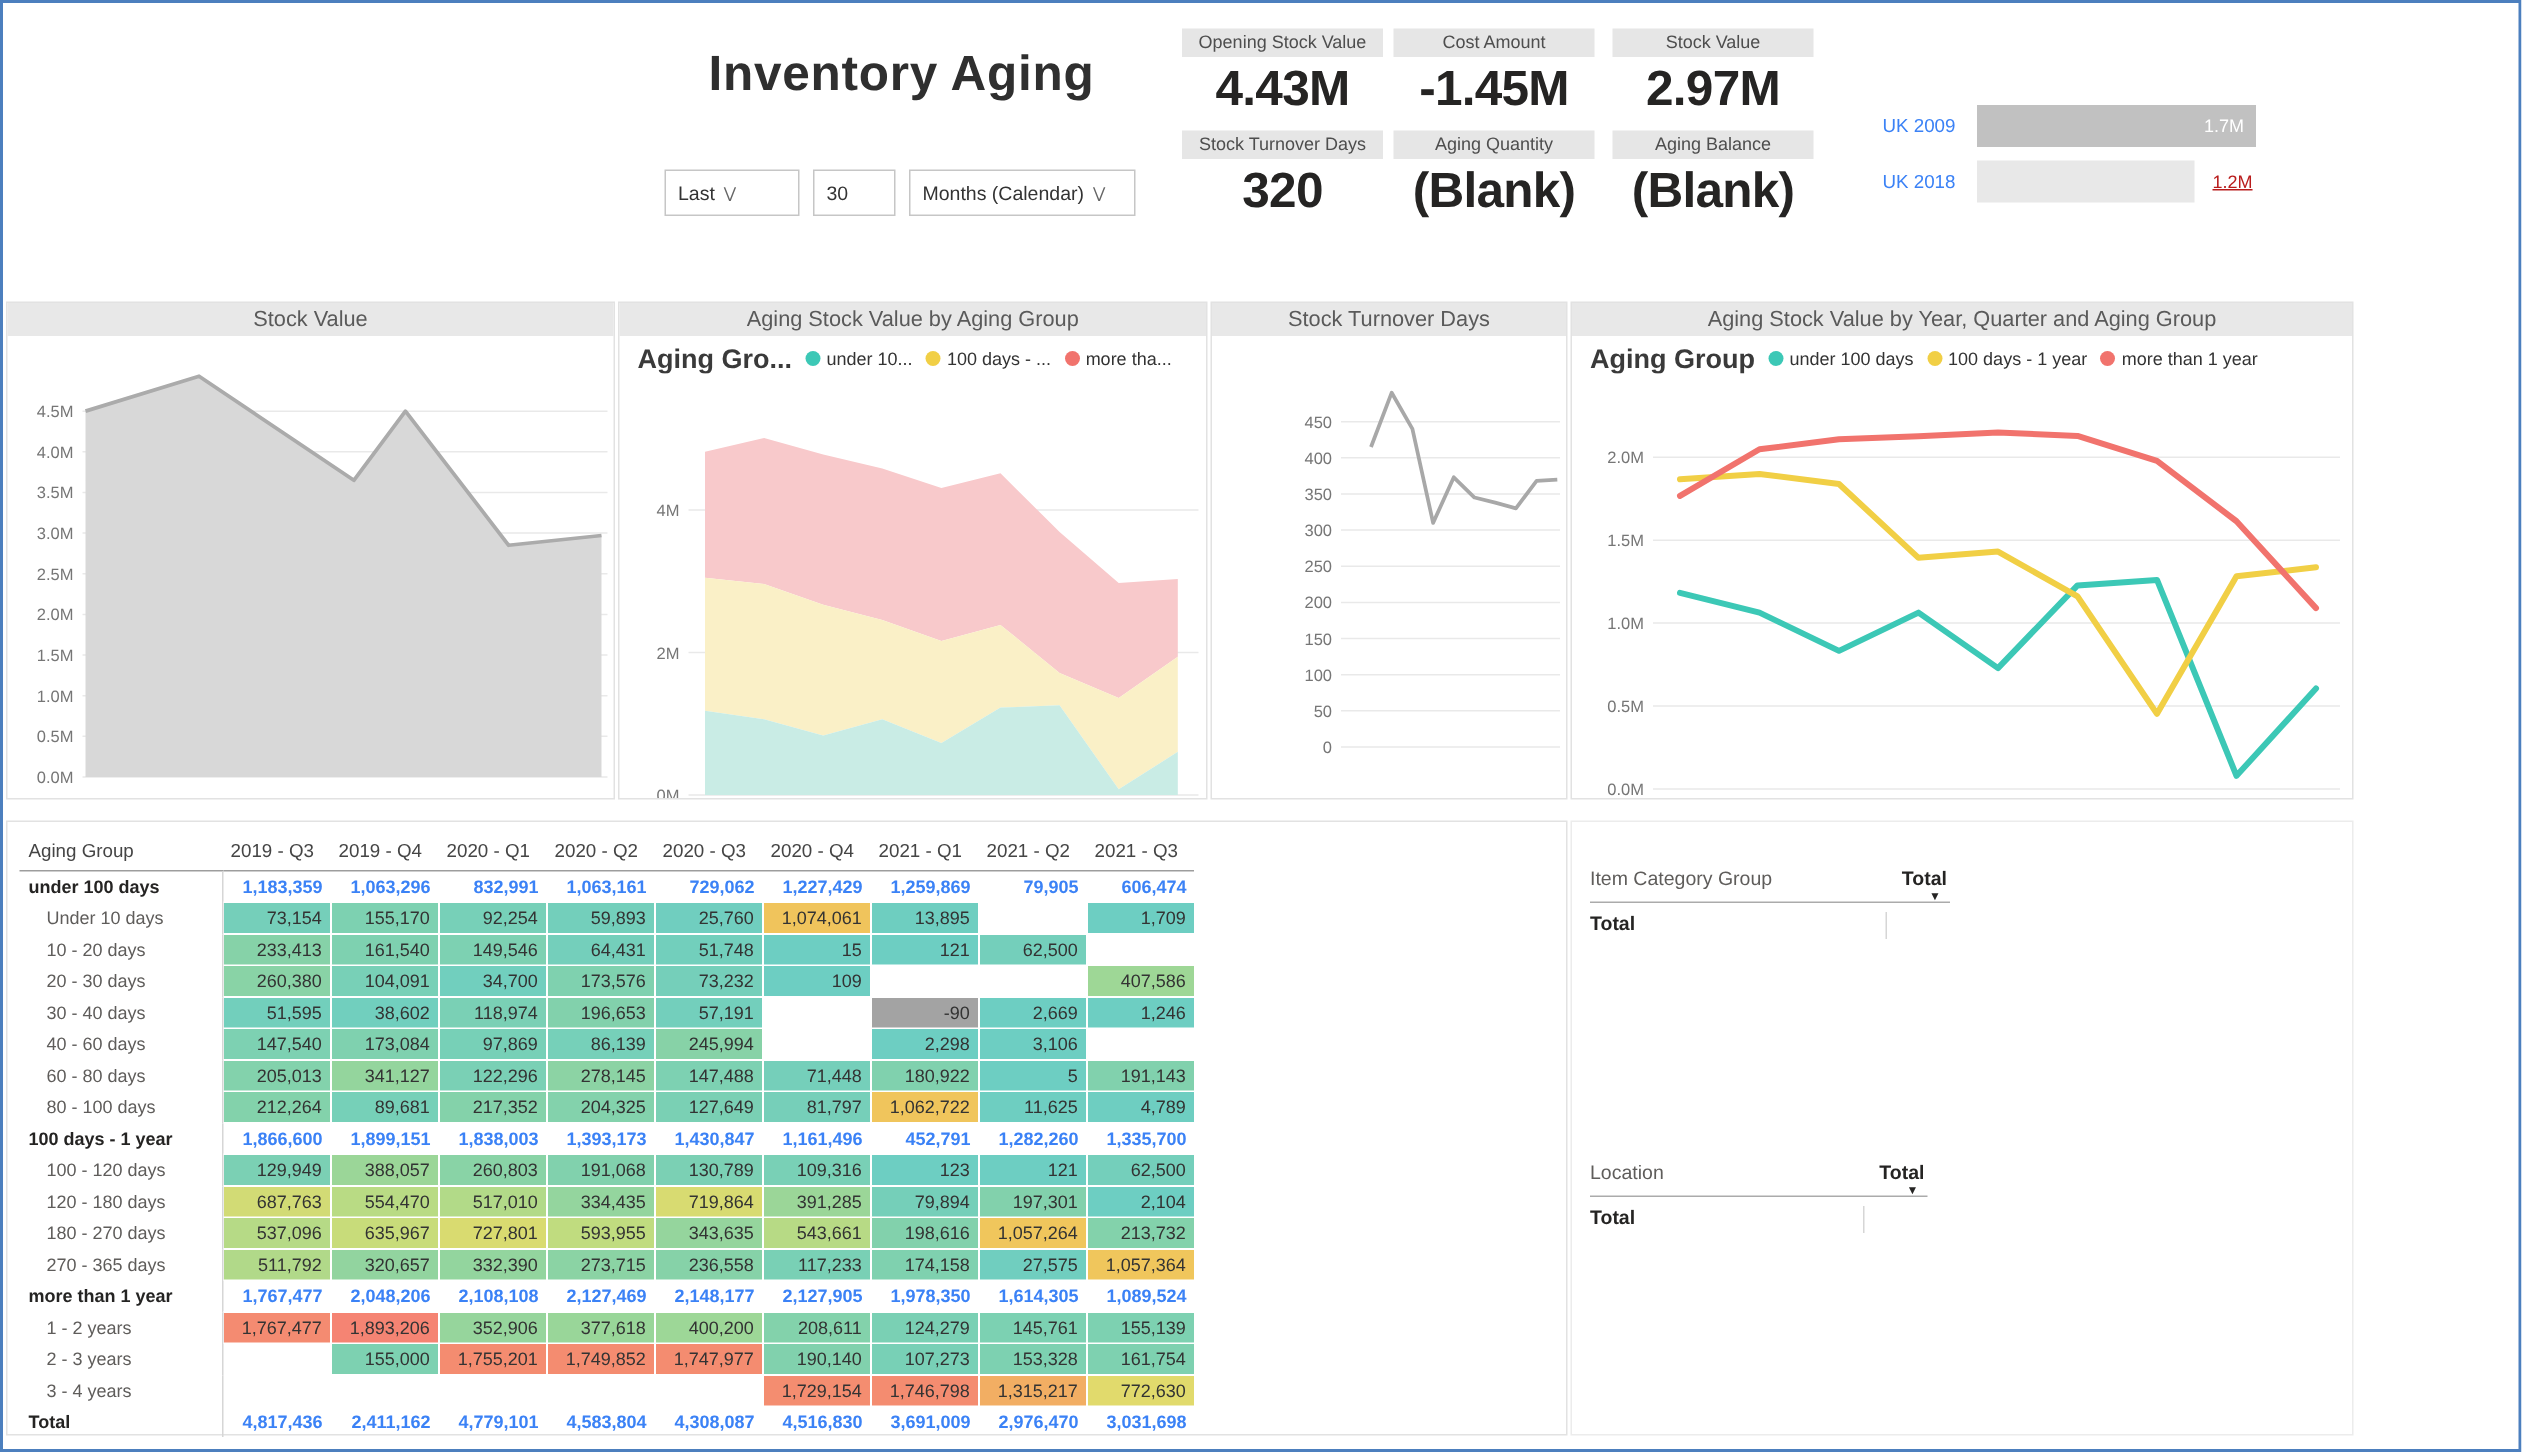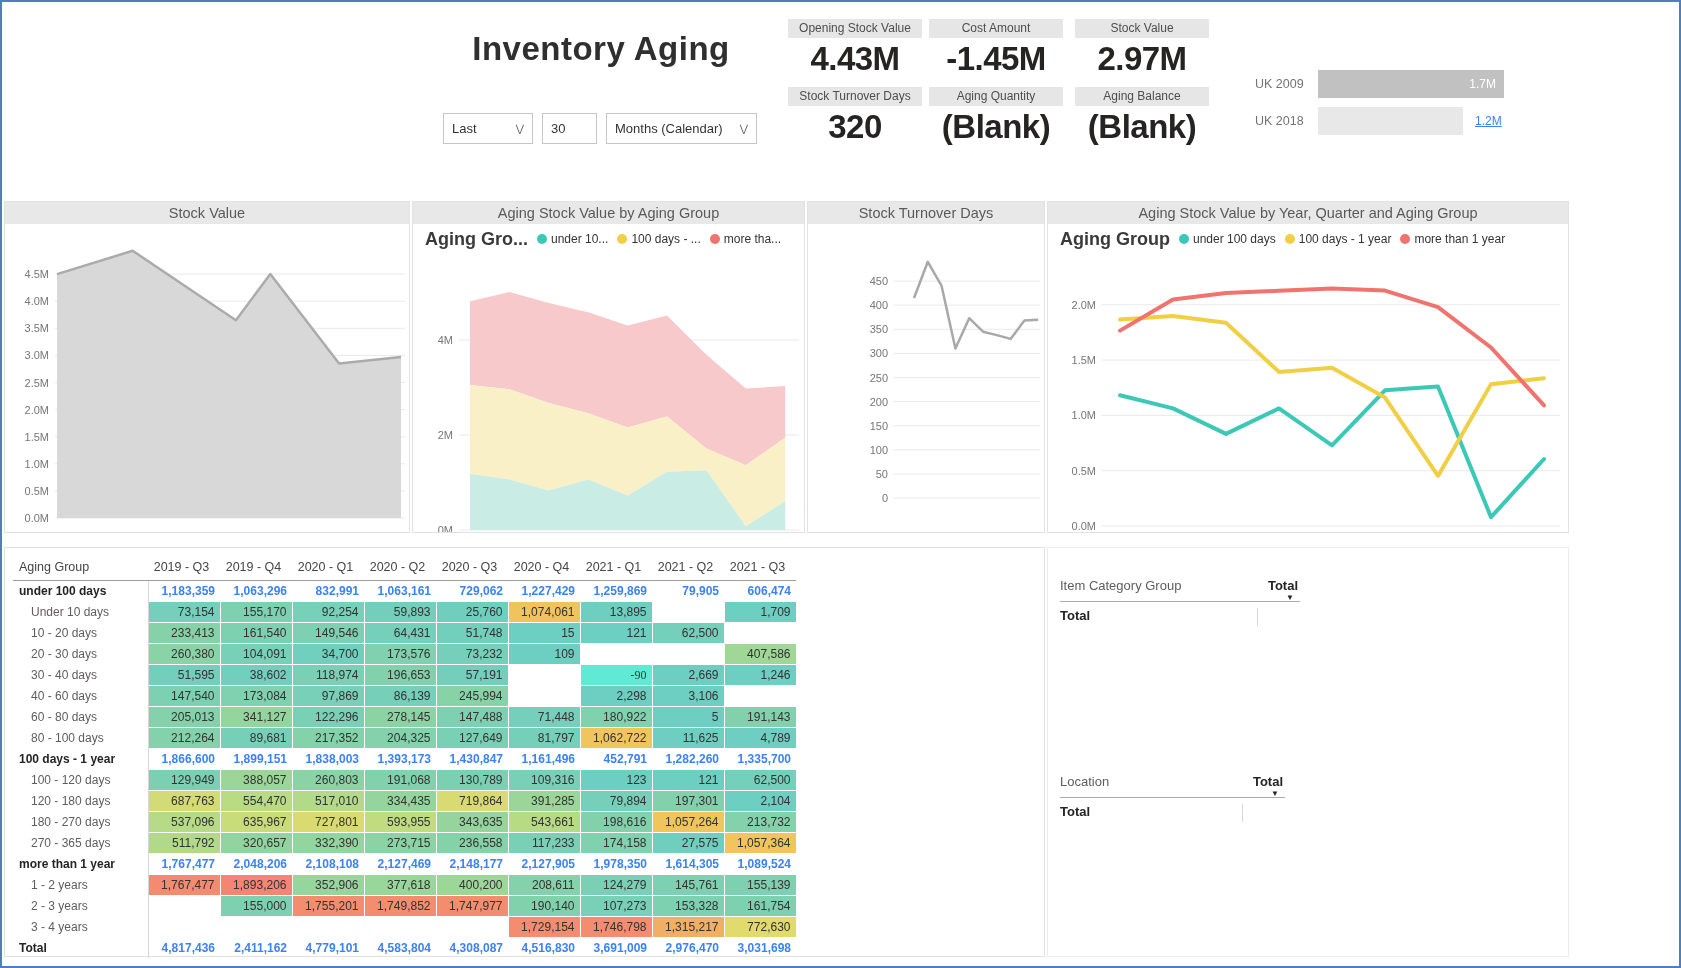--- a/index.html
+++ b/index.html
@@ -2,31 +2,31 @@
 <html><head>
 <meta charset="utf-8">
 <style>
   html,body{margin:0;padding:0;background:#fff;}
   .canvas{position:relative;width:1681px;height:968px;background:#fff;border:2px solid #4C7FBE;
           box-sizing:border-box;font-family:"Liberation Sans",sans-serif;overflow:hidden;}
   
   .page-title{position:absolute;left:438px;top:28px;width:322px;text-align:center;
               font-size:33px;font-weight:bold;color:#2f2f2f;letter-spacing:.5px;}
   .dd{position:absolute;height:31px;border:1px solid #C6C6C6;background:#fff;font-size:13px;color:#333;
-      display:flex;align-items:center;justify-content:space-between;padding:0 8px;box-sizing:border-box;cursor:pointer;}
+      display:flex;align-items:center;padding:0 8px;box-sizing:border-box;cursor:pointer;}
   .chev{color:#666;font-size:10px;margin-left:6px;}
   .num-input{position:absolute;height:31px;border:1px solid #C6C6C6;font-size:13px;color:#333;
              padding:0 8px;box-sizing:border-box;font-family:inherit;}
   .kpi{position:absolute;width:134px;text-align:center;}
   .kpi-label{height:19px;line-height:19px;background:#E6E6E6;color:#4E4E4E;font-size:12px;white-space:nowrap;overflow:hidden;}
   .kpi-value{margin-top:2px;font-size:33px;font-weight:600;color:#252423;letter-spacing:-.5px;white-space:nowrap;}
-  .ybar-label{position:absolute;font-size:12.5px;color:#737373;width:58px;text-align:left;}
+  .ybar-label{position:absolute;font-size:12.5px;color:#3b82f6;width:58px;text-align:left;}
   .ybar{position:absolute;height:28px;}
   .ybar .val-in{float:right;line-height:28px;margin-right:8px;font-size:12px;color:#fff;}
-  .val-out{position:absolute;font-size:12px;color:#3b82f6;text-decoration:underline;}
+  .val-out{position:absolute;font-size:12px;color:#b91c1c;text-decoration:underline;}
   
   .panel{position:absolute;background:#fff;border:1px solid #E2E2E2;box-sizing:border-box;}
   .panel-title{height:22px;line-height:22px;background:#E8E8E8;text-align:center;font-size:14.5px;color:#5A5A5A;
                white-space:nowrap;overflow:hidden;}
   .plot-svg{position:absolute;left:0;top:22px;}
   svg text.axis{font-size:11px;fill:#767676;}
   .legend{position:absolute;top:27px;left:12px;right:3px;height:20px;display:flex;align-items:center;gap:9px;
           font-size:12px;color:#333;white-space:nowrap;overflow:hidden;z-index:2;}
   .legend-title{font-weight:bold;font-size:18px;color:#3A3A3A;}
   .legend-item{display:flex;align-items:center;cursor:pointer;}
@@ -301,21 +301,21 @@
             <td class="v heat" style="background: rgb(158, 215, 150);">407,586</td>
           </tr>
           <tr>
             <th class="rlabel">30 - 40 days</th>
             <td class="v heat" style="background: rgb(114, 207, 188);">51,595</td>
             <td class="v heat" style="background: rgb(113, 207, 190);">38,602</td>
             <td class="v heat" style="background: rgb(122, 208, 181);">118,974</td>
             <td class="v heat" style="background: rgb(130, 209, 172);">196,653</td>
             <td class="v heat" style="background: rgb(115, 207, 188);">57,191</td>
             <td class="v"></td>
-            <td class="v heat" style="background: #5eead4; font-family: Liberation Serif, serif;">-90</td>
+            <td class="v heat" style="background: #a3a3a3;">-90</td>
             <td class="v heat" style="background: rgb(109, 206, 194);">2,669</td>
             <td class="v heat" style="background: rgb(109, 206, 194);">1,246</td>
           </tr>
           <tr>
             <th class="rlabel">40 - 60 days</th>
             <td class="v heat" style="background: rgb(125, 209, 178);">147,540</td>
             <td class="v heat" style="background: rgb(127, 209, 175);">173,084</td>
             <td class="v heat" style="background: rgb(119, 208, 183);">97,869</td>
             <td class="v heat" style="background: rgb(118, 208, 185);">86,139</td>
             <td class="v heat" style="background: rgb(135, 210, 167);">245,994</td>

